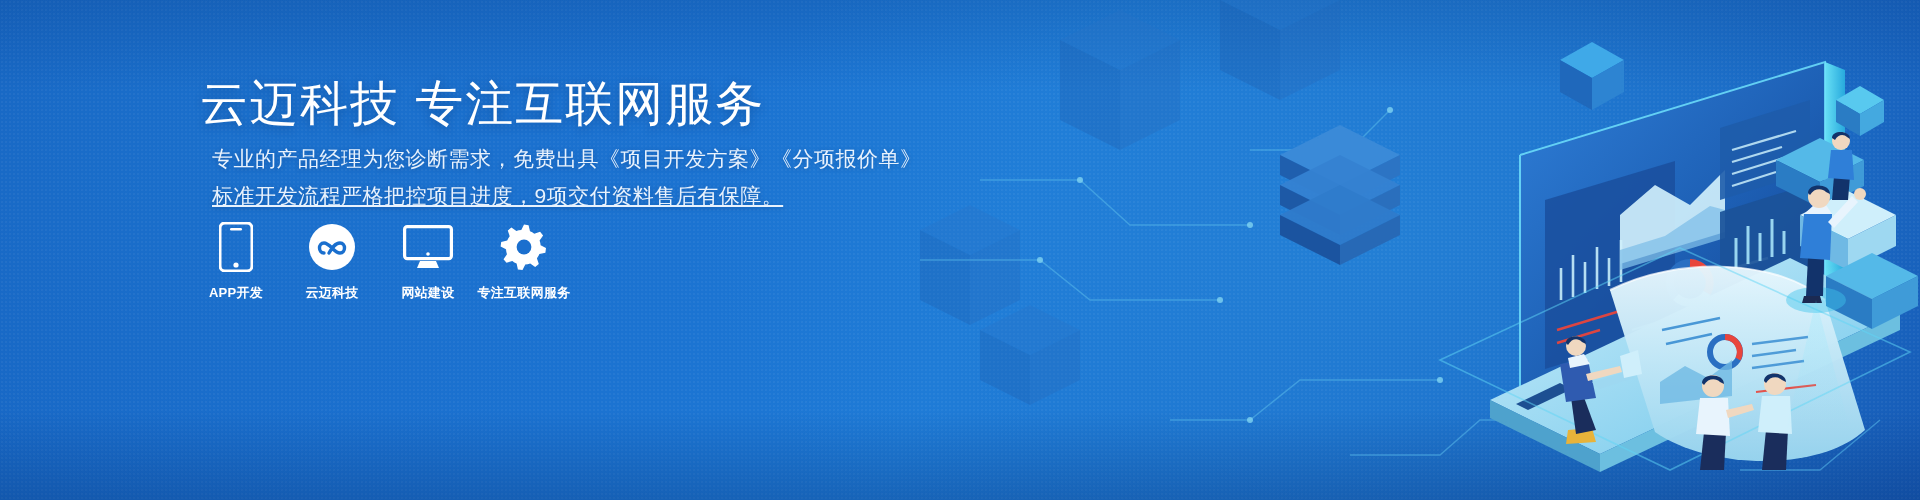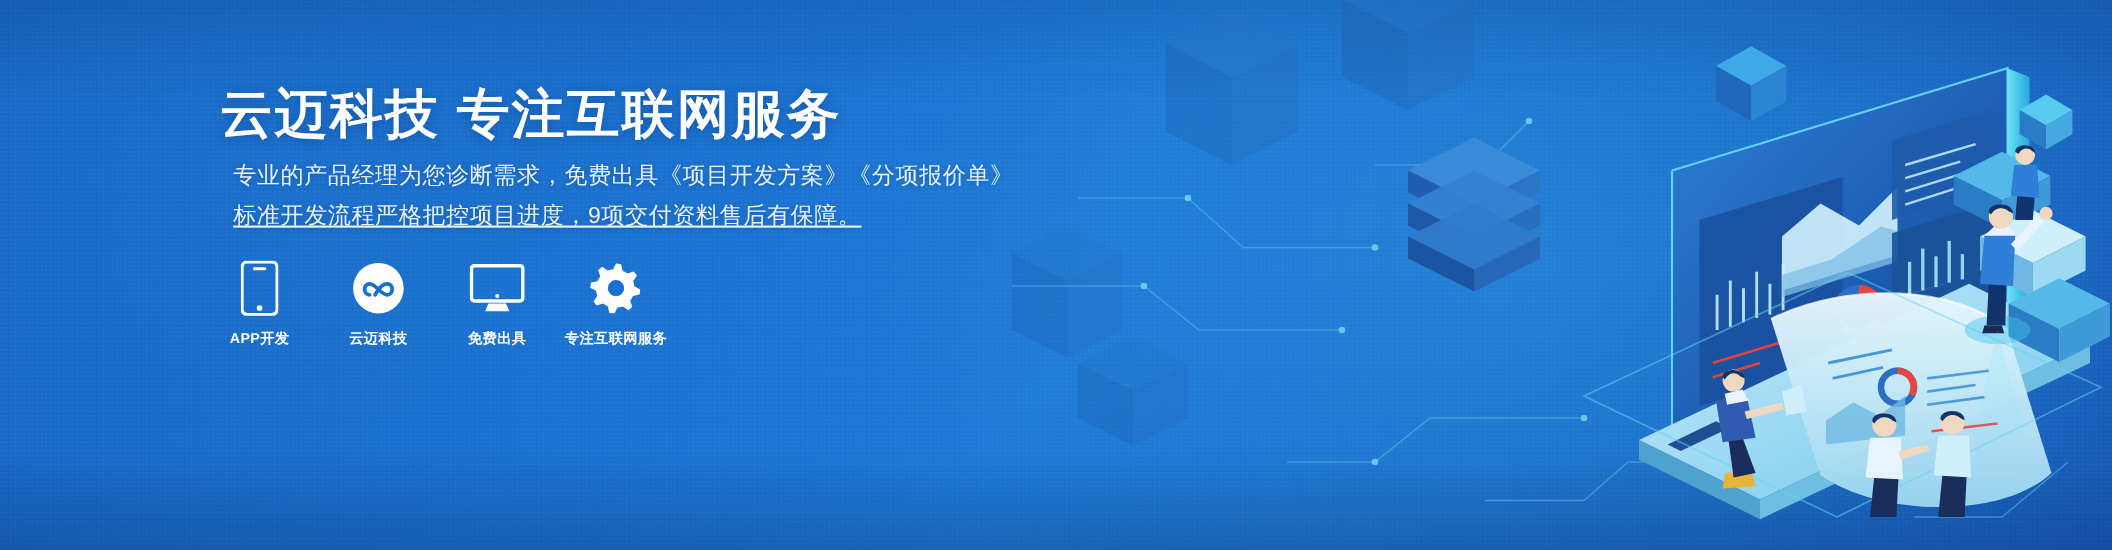--- a/index.html
+++ b/index.html
@@ -25,35 +25,35 @@
   #banner::after{
     content:"";position:absolute;inset:0;pointer-events:none;
     background:linear-gradient(180deg, rgba(10,60,130,0.22) 0%, rgba(10,60,130,0) 18%, rgba(10,60,130,0) 82%, rgba(8,50,115,0.30) 100%);
   }
 
   .art{position:absolute;top:0;right:0;width:1000px;height:500px;z-index:1;}
   .content{position:absolute;left:0;top:0;width:1000px;height:500px;z-index:3;}
 
   .title{
     position:absolute;left:200px;top:72px;
-    font-size:48px;font-weight:bold;color:#ffffff;letter-spacing:2px;
+    font-size:48px;font-weight:normal;color:#ffffff;letter-spacing:2px;
     text-shadow:0 2px 10px rgba(5,40,95,0.35);
     white-space:nowrap;
   }
   .sub{
     position:absolute;left:212px;
     font-size:21px;color:#e8f2fd;letter-spacing:0.5px;white-space:nowrap;
     text-shadow:0 1px 5px rgba(5,40,95,0.30);
   }
   .sub.l1{top:145px;}
   .sub.l2{top:182px;text-decoration:underline;}
 
   .icons{
-    position:absolute;left:200px;top:235px;
-    display:flex;align-items:flex-start;gap:12px;
+    position:absolute;left:200px;top:220px;
+    display:flex;align-items:flex-start;gap:0px;
   }
   .icon-item{
     width:72px;display:flex;flex-direction:column;align-items:center;
     margin-right:24px;
   }
   .icon-box{
     height:54px;width:54px;display:flex;align-items:center;justify-content:center;
   }
   .icon-box svg{display:block;}
   .icon-label{
@@ -358,21 +358,21 @@
 
 
       <div class="icon-item">
         <div class="icon-box">
           <svg width="50" height="44" viewBox="0 0 50 44" fill="#ffffff">
             <rect x="1.6" y="1.6" width="46.8" height="32" rx="2.6" ry="2.6" fill="none" stroke="#ffffff" stroke-width="3.2"></rect>
             <circle cx="25" cy="29" r="1.8"></circle>
             <path d="M17 36 L 33 36 L 36 43 L 14 43 Z"></path>
           </svg>
         </div>
-        <div class="icon-label">免费出具</div>
+        <div class="icon-label">网站建设</div>
       </div>
 
       <div class="icon-item">
         <div class="icon-box">
           <svg width="48" height="48" viewBox="0 0 48 48" fill="#ffffff">
             <path d="M24 1.5 L28.6 2.2 L30 8.2 A16.6 16.6 0 0 1 34.3 10.7 L40.1 8.8 L43.1 12.4 L39.6 17.4
                      A16.6 16.6 0 0 1 40.6 22.3 L46 25.1 L45.4 29.7 L39.4 31 A16.6 16.6 0 0 1 36.9 35.3
                      L38.8 41.1 L35.2 44.1 L30.2 40.6 A16.6 16.6 0 0 1 25.3 41.6 L22.5 47 L17.9 46.4
                      L16.6 40.4 A16.6 16.6 0 0 1 12.3 37.9 L6.5 39.8 L3.5 36.2 L7 31.2
                      A16.6 16.6 0 0 1 6 26.3 L0.6 23.5 L1.2 18.9 L7.2 17.6 A16.6 16.6 0 0 1 9.7 13.3

